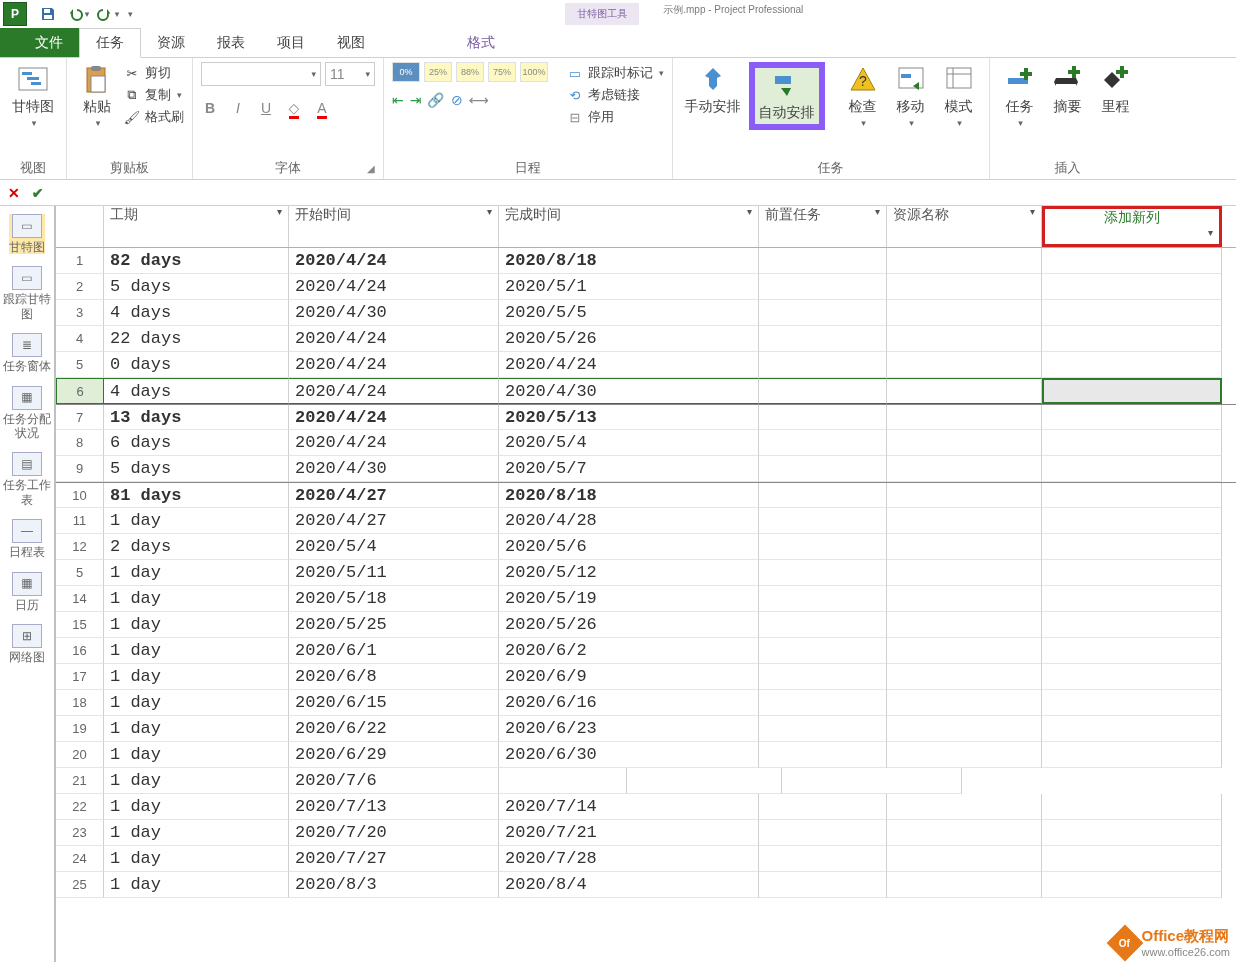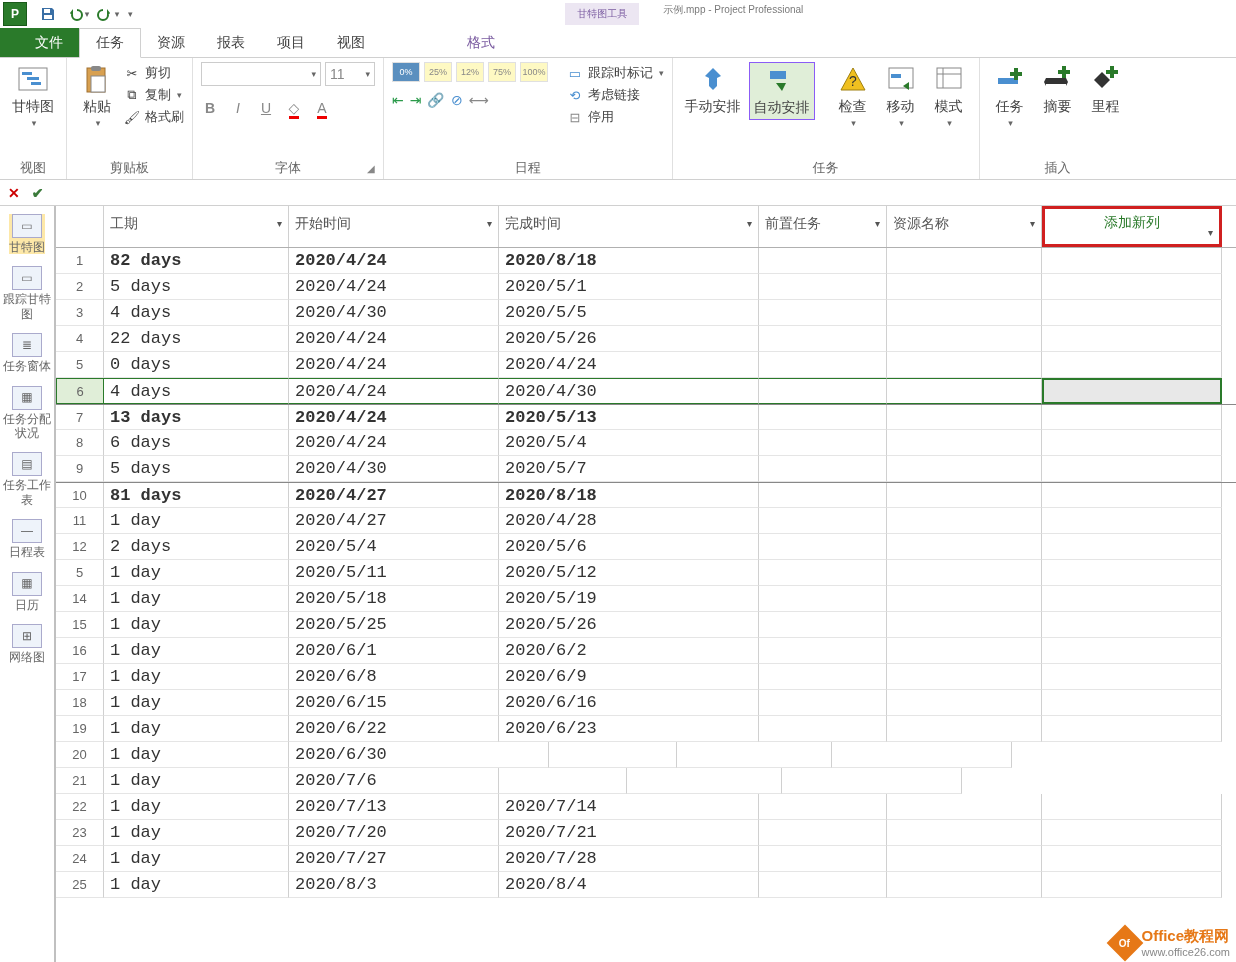--- a/index.html
+++ b/index.html
@@ -22,21 +22,21 @@
 .rtab.format { color:#7a5ba0;}
 
 
 .ribbon { height:122px; border-bottom:1px solid #d0d0d0; display:flex; background:#fff;}
 .rgroup { border-right:1px solid #e0e0e0; padding:4px 8px 0 8px; display:flex; flex-direction:column; position:relative;}
 .rgroup-label { text-align:center; color:#666; font-size:13px; padding:4px 0 2px 0; margin-top:auto;}
 .rgroup-body { display:flex; align-items:flex-start; gap:4px; flex:1;}
 .dialog-launcher { position:absolute; right:2px; bottom:2px; width:14px; height:14px; color:#888; font-size:10px;}
 .big-btn { display:flex; flex-direction:column; align-items:center; justify-content:flex-start; gap:2px; padding:2px 4px; color:#444; min-width:44px;}
 .big-btn .ic { width:32px; height:32px; display:flex; align-items:center; justify-content:center;}
-.big-btn.auto { background:#e0eed8; border:1px solid #8b5cf6;}
+.big-btn.auto { background:#e0eed8; border:6px solid #8b5cf6;}
 .small-row { display:flex; align-items:center; gap:4px; color:#444; font-size:13px; padding:2px 0;}
 .small-row .ic { width:18px; height:18px; display:flex; align-items:center; justify-content:center;}
 .font-select { border:1px solid #ccc; height:24px; background:#fff; padding:0 4px; display:flex; align-items:center; min-width:120px; color:#888;}
 .font-size { border:1px solid #ccc; height:24px; width:50px; background:#fff; padding:0 4px; display:flex; align-items:center; color:#888;}
 .fmt-row { display:flex; gap:10px; padding-top:8px; color:#888;}
 .fmt-btn { min-width:18px; text-align:center;}
 .prog-row { display:flex; gap:4px;}
 .prog-box { width:28px; height:20px; background:#fef9c3; border:1px solid #e0e0e0; font-size:9px; color:#888; display:flex; align-items:center; justify-content:center;}
 .prog-box.active { background:#5a8fbf; color:#fff;}
 .sched-row { display:flex; gap:6px; align-items:center; padding:2px 0;}
@@ -50,21 +50,21 @@
 
 .main { display:flex; height:756px; }
 .side-views { width:56px; border-right:2px solid #c0c0c0; background:#fff; display:flex; flex-direction:column; align-items:center; padding-top:8px; gap:12px;}
 .view-item { display:flex; flex-direction:column; align-items:center; color:#666; font-size:12px; text-align:center; line-height:1.2; cursor:pointer;}
 .view-item .vic { width:30px; height:24px; border:1px solid #aac; background:#eef3fa; margin-bottom:2px; display:flex; align-items:center; justify-content:center;}
 .view-item.active { background:#fde8a8;}
 
 .grid-area { flex:1; overflow:hidden; position:relative;}
 .grid-headers { height:42px; display:flex; border-bottom:1px solid #b0b0b0; background:#fff;}
 .rownum-spacer { width:48px; border-right:1px solid #d0d0d0;}
-.col-head { border-right:1px solid #d0d0d0; display:flex; align-items:center; justify-content:space-between; padding:0 6px 6px 6px; color:#555; position:relative;}
+.col-head { border-right:1px solid #d0d0d0; display:flex; align-items:flex-start; justify-content:space-between; padding:0 6px 6px 6px; color:#555; position:relative;}
 .col-head .drop { color:#555; font-size:10px;}
 .col-head.newcol { border:3px solid #d02020; color:#2a7a2a; justify-content:center; padding-bottom:8px;}
 .c-dur{width:185px;} .c-start{width:210px;} .c-end{width:260px;} .c-pred{width:128px;} .c-res{width:155px;} .c-new{width:180px;}
 
 .grid-body { }
 .row { display:flex; height:26px; align-items:stretch;}
 .rownum { width:48px; display:flex; align-items:center; justify-content:center; color:#666; font-size:13px; border-right:1px solid #d0d0d0; border-bottom:1px solid #e5e5e5; background:#fff;}
 .row.sel .rownum { background:#e0eed8; border:1px solid #2a7a2a; border-right:1px solid #2a7a2a;}
 .cell { border-right:1px solid #d0d0d0; border-bottom:1px solid #e5e5e5; padding:0 6px; display:flex; align-items:center; font-family:"Courier New",monospace; font-size:17px; color:#333;}
 .row.bold .cell { font-weight:bold;}
@@ -200,21 +200,21 @@
     <div class="rgroup-label">字体</div>
     <div class="dialog-launcher">◢</div>
   </div>
 
   <div class="rgroup">
     <div class="rgroup-body" style="gap:18px;">
       <div style="display:flex; flex-direction:column; gap:8px;">
         <div class="prog-row">
           <div class="prog-box active">0%</div>
           <div class="prog-box">25%</div>
-          <div class="prog-box">12%</div>
+          <div class="prog-box">88%</div>
           <div class="prog-box">75%</div>
           <div class="prog-box">100%</div>
         </div>
         <div class="sched-row">
           <span style="color:#2a9a4a">⇤</span>
           <span style="color:#2a9a4a">⇥</span>
           <span style="color:#4a8fd0">🔗</span>
           <span style="color:#4a8fd0">⊘</span>
           <span style="color:#888">⟷</span>
         </div>
@@ -566,20 +566,21 @@
           <div class="cell c-dur">1 day</div>
           <div class="cell c-start">2020/6/22</div>
           <div class="cell c-end">2020/6/23</div>
           <div class="cell c-pred"></div>
           <div class="cell c-res"></div>
           <div class="cell c-new"></div>
         </div>
         <div class="row">
           <div class="rownum">20</div>
           <div class="cell c-dur">1 day</div>
+          <div class="cell c-start">2020/6/29</div>
           <div class="cell c-end">2020/6/30</div>
           <div class="cell c-pred"></div>
           <div class="cell c-res"></div>
           <div class="cell c-new"></div>
         </div>
         <div class="row">
           <div class="rownum">21</div>
           <div class="cell c-dur">1 day</div>
           <div class="cell c-start">2020/7/6</div>
           <div class="cell c-pred"></div>

